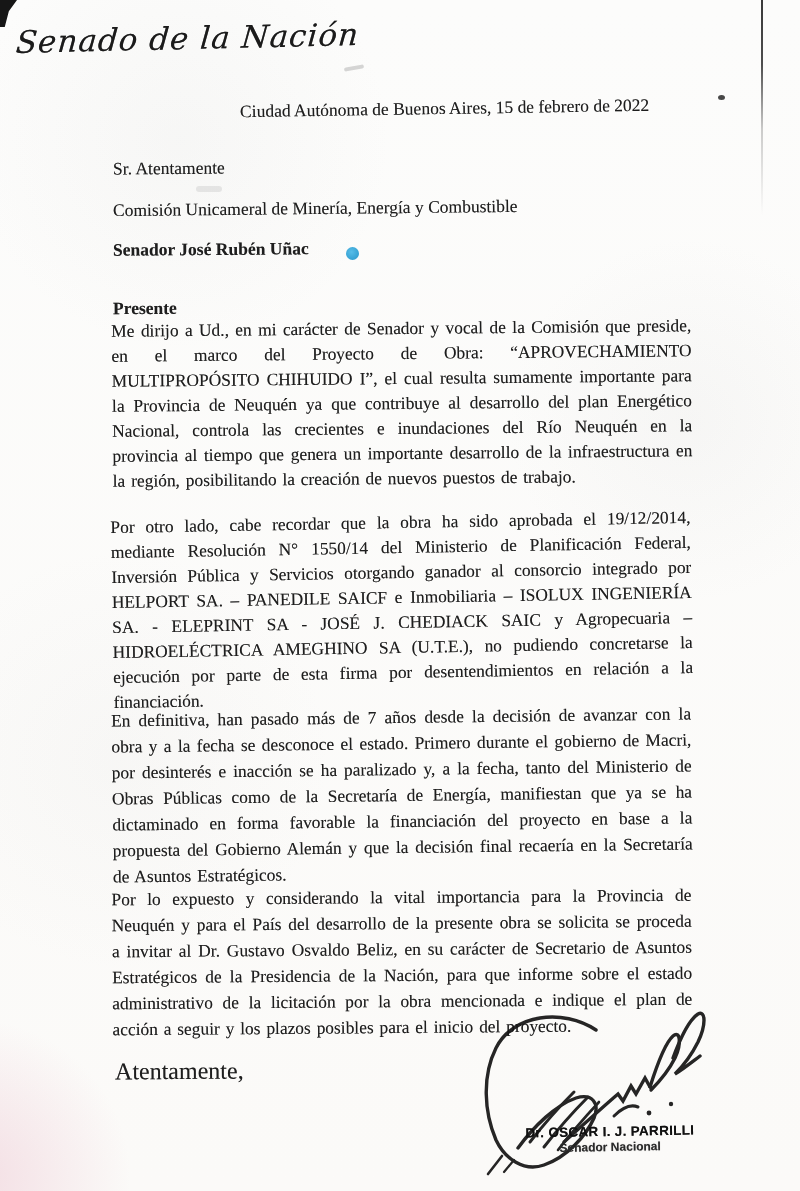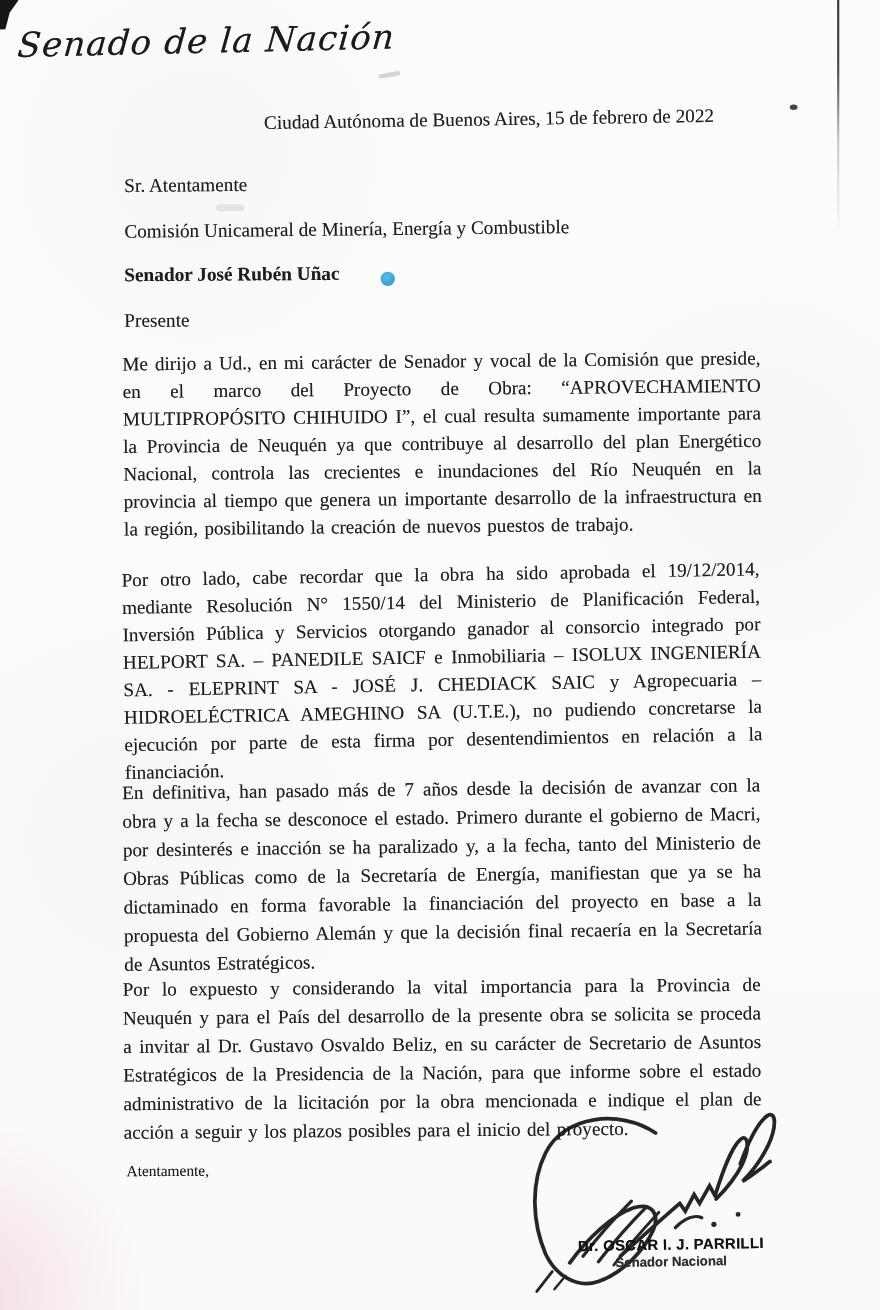--- a/index.html
+++ b/index.html
@@ -51,21 +51,21 @@
   .addr-line {
     position: absolute;
     left: 113px;
     font-size: 17.5px;
     white-space: nowrap;
     text-shadow: 0 0 0.4px rgba(0,0,0,0.4);
   }
   .addr-1 { top: 158px; transform: rotate(-0.5deg); }
   .addr-2 { top: 198px; transform: rotate(-0.6deg); }
   .addr-3 { top: 239px; font-weight: bold; transform: rotate(-0.4deg); }
-  .addr-4 { top: 281px; font-weight: normal; transform: rotate(-0.3deg); }
+  .addr-4 { top: 298px; font-weight: bold; transform: rotate(-0.3deg); }
 
   .highlight-dot {
     position: absolute;
     left: 346px;
     top: 247px;
     width: 13px;
     height: 13px;
     border-radius: 50%;
     background: radial-gradient(circle at 42% 38%, #57bde8 0%, #3aa5d6 60%, #2f97c9 100%);
   }
@@ -82,21 +82,21 @@
   }
   .para-1 { top: 316px; transform: rotate(-0.55deg); }
   .para-2 { top: 510px; transform: rotate(-1.0deg); word-spacing: 3px; }
   .para-3 { top: 704px; line-height: 26px; transform: rotate(-0.7deg); }
   .para-4 { top: 884px; line-height: 26px; transform: rotate(-0.45deg); }
 
   .closing {
     position: absolute;
     left: 115px;
     top: 1058px;
-    font-size: 14px;
+    font-size: 24px;
     transform: rotate(-0.4deg);
     text-shadow: 0 0 0.4px rgba(0,0,0,0.4);
   }
 
   .signature-svg {
     position: absolute;
     left: 468px;
     top: 1000px;
     width: 330px;
     height: 185px;

